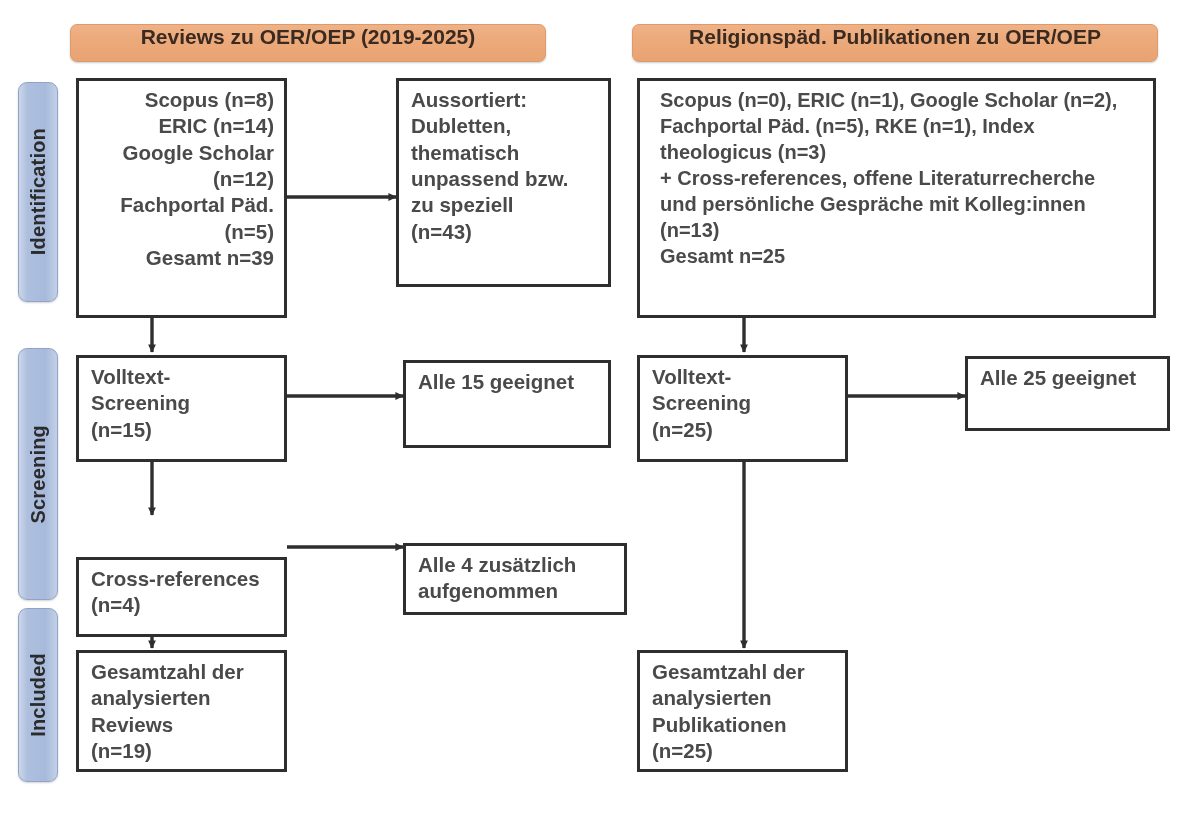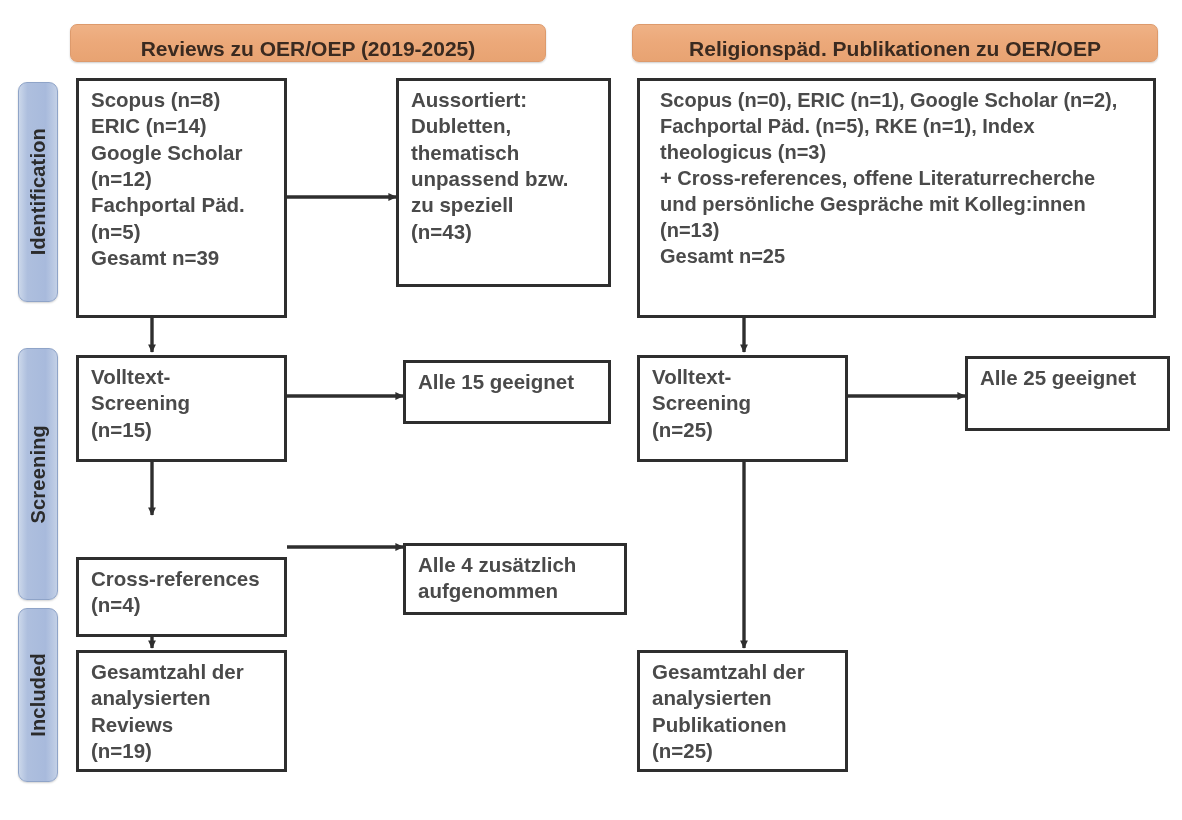--- a/index.html
+++ b/index.html
@@ -39,21 +39,21 @@
     letter-spacing: 0.2px;
     white-space: nowrap;
   }
   .header-bar {
     position: absolute;
     border-radius: 7px;
     background: linear-gradient(to bottom, #efb286 0%, #eca97a 45%, #e8a372 100%);
     border: 1px solid #dd9a6c;
     box-shadow: 0 1px 2px rgba(0,0,0,0.2);
     display: flex;
-    align-items: flex-end;
+    align-items: flex-start;
     justify-content: center;
   }
   .header-bar span {
     font-size: 21px;
     font-weight: 700;
     color: #3a2a20;
     white-space: nowrap;
   }
   .node-box {
     position: absolute;
@@ -107,21 +107,21 @@
   <span>Included</span>
 </div>
 
 <div class="header-bar" style="left:70px; top:24px; width:474px; height:36px;">
   <span>Reviews zu OER/OEP (2019-2025)</span>
 </div>
 <div class="header-bar" style="left:632px; top:24px; width:524px; height:36px;">
   <span>Religionspäd. Publikationen zu OER/OEP</span>
 </div>
 
-<div class="node-box" style="left:76px; top:78px; width:211px; height:240px;">
+<div class="node-box" style="left:76px; top:78px; width:211px; height:240px;text-align:right;">
   <span class="txt">Scopus (n=8)
 ERIC (n=14)
 Google Scholar
 (n=12)
 Fachportal Päd.
 (n=5)
 Gesamt n=39</span>
 </div>
 
 <div class="node-box" style="left:396px; top:78px; width:215px; height:209px;">
@@ -132,21 +132,21 @@
 zu speziell
 (n=43)</span>
 </div>
 
 <div class="node-box" style="left:76px; top:355px; width:211px; height:107px;">
   <span class="txt">Volltext-
 Screening
 (n=15)</span>
 </div>
 
-<div class="node-box" style="left:403px; top:360px; width:208px; height:64px;">
+<div class="node-box" style="left:403px; top:360px; width:208px; height:88px;">
   <span class="txt">Alle 15 geeignet</span>
 </div>
 
 <div class="node-box" style="left:76px; top:517px; width:211px; height:80px;margin-top:40px;">
   <span class="txt">Cross-references
 (n=4)</span>
 </div>
 
 <div class="node-box" style="left:403px; top:543px; width:224px; height:72px;">
   <span class="txt">Alle 4 zusätzlich

